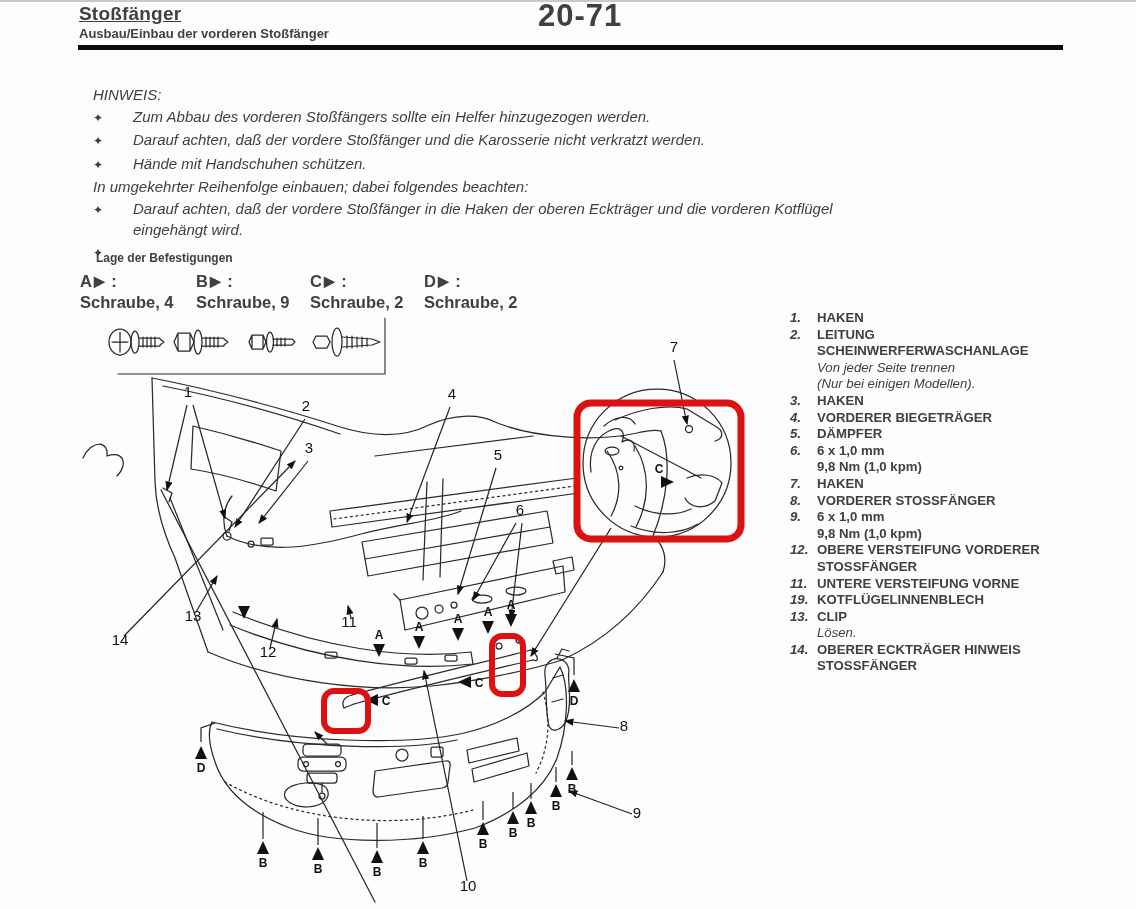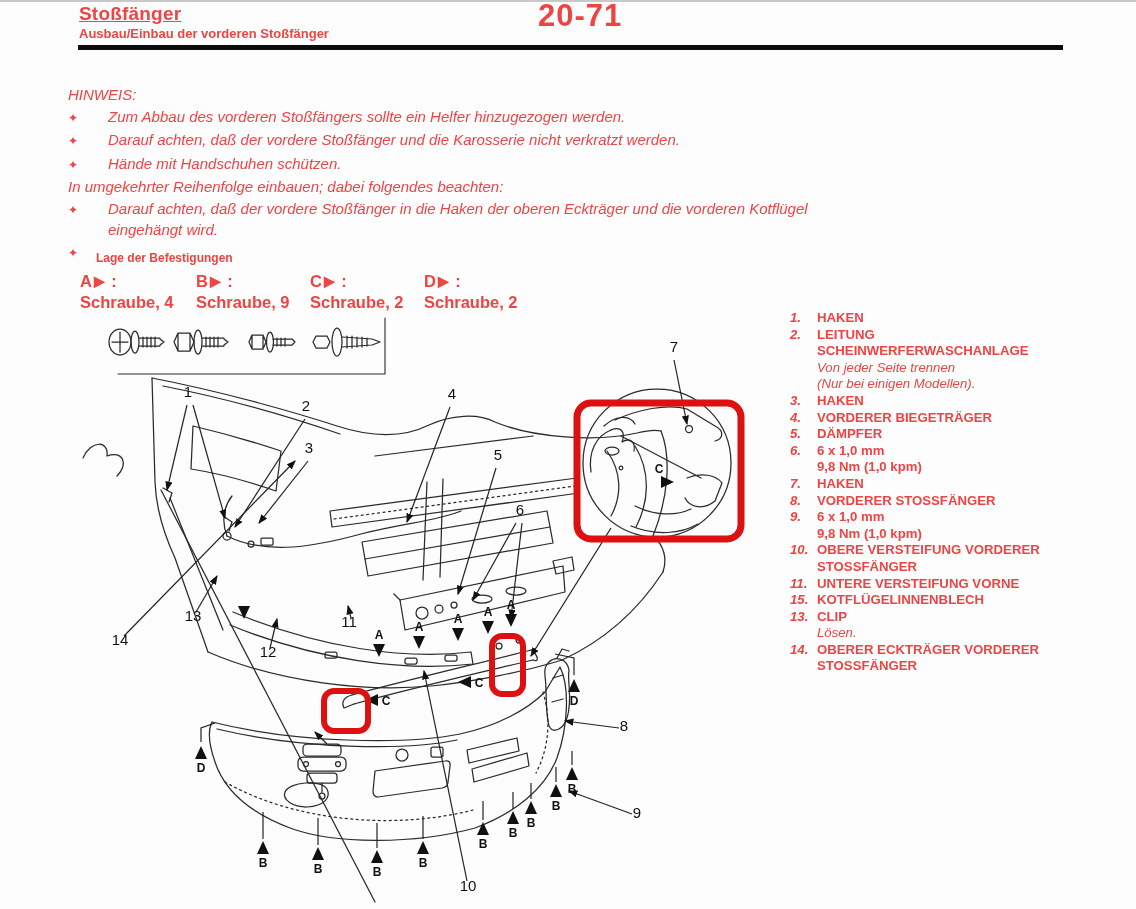--- a/index.html
+++ b/index.html
@@ -1,25 +1,25 @@
 <!DOCTYPE html>
 <html><head>
 <meta charset="utf-8">
 <style>
   html,body{margin:0;padding:0;background:#e8e8e8}
   .page{position:relative;width:1136px;height:909px;background:#fdfdfd;overflow:hidden;
-        font-family:"Liberation Sans",sans-serif;color:#ef4444}
+        font-family:"Liberation Sans",sans-serif;color:#404040}
   #topline{position:absolute;top:0;left:0;width:1136px;height:2px;background:#c9c9c9}
   .hdr-title{position:absolute;left:79px;top:3px;font-size:19px;font-weight:bold;
              text-decoration:underline;letter-spacing:.2px}
   .hdr-sub{position:absolute;left:79px;top:26px;font-size:13px;font-weight:bold}
   .hdr-page{position:absolute;left:538px;top:-2px;font-size:31px;font-weight:bold;letter-spacing:1px}
   .hdr-rule{position:absolute;left:78px;top:45px;width:985px;height:5px;background:#0c0c0c}
 
-  .notes{position:absolute;left:68px;top:84px;width:845px;font-style:italic;
+  .notes{position:absolute;left:93px;top:84px;width:845px;font-style:italic;
          font-size:15px;line-height:21.5px}
   .note-row{display:flex}
   .note-bullet{flex:0 0 40px;font-size:12px;padding-top:2px;font-style:normal}
   .fast-heading{position:absolute;left:96px;top:251px;font-size:12px;font-weight:bold}
   .fast-row{position:absolute;left:80px;top:271px;display:flex;font-weight:bold;font-size:16.5px}
   .fast-col{line-height:21px}
   .ftri{font-size:14px;vertical-align:1px;padding:0 2px}
   #screws{position:absolute;left:100px;top:312px}
 
   .parts{position:absolute;left:790px;top:310px;width:346px;font-size:13.2px;line-height:16.6px}
@@ -187,49 +187,49 @@
         </div>
       </div>
       <div class="pl-row">
         <div class="pl-num">9.</div>
         <div class="pl-body">
           <div>6 x 1,0 mm</div>
           <div>9,8 Nm (1,0 kpm)</div>
         </div>
       </div>
       <div class="pl-row">
-        <div class="pl-num">10.</div>
+        <div class="pl-num">12.</div>
         <div class="pl-body">
           <div>OBERE VERSTEIFUNG VORDERER</div>
           <div>STOSSFÄNGER</div>
         </div>
       </div>
       <div class="pl-row">
         <div class="pl-num">11.</div>
         <div class="pl-body">
           <div>UNTERE VERSTEIFUNG VORNE</div>
         </div>
       </div>
       <div class="pl-row">
-        <div class="pl-num">15.</div>
+        <div class="pl-num">19.</div>
         <div class="pl-body">
           <div>KOTFLÜGELINNENBLECH</div>
         </div>
       </div>
       <div class="pl-row">
         <div class="pl-num">13.</div>
         <div class="pl-body">
           <div>CLIP</div>
           <div class="pl-note">Lösen.</div>
         </div>
       </div>
       <div class="pl-row">
         <div class="pl-num">14.</div>
         <div class="pl-body">
-          <div>OBERER ECKTRÄGER VORDERER</div>
+          <div>OBERER ECKTRÄGER HINWEIS</div>
           <div>STOSSFÄNGER</div>
         </div>
       </div>
     </div>
 
   <svg id="diagram" width="700" height="579" viewBox="0 0 700 579">
     <defs>
       <marker id="arw" markerWidth="9" markerHeight="8" refX="7" refY="3" orient="auto">
         <path d="M0,0 L8,3 L0,6 Z" fill="#111"></path>
       </marker>

